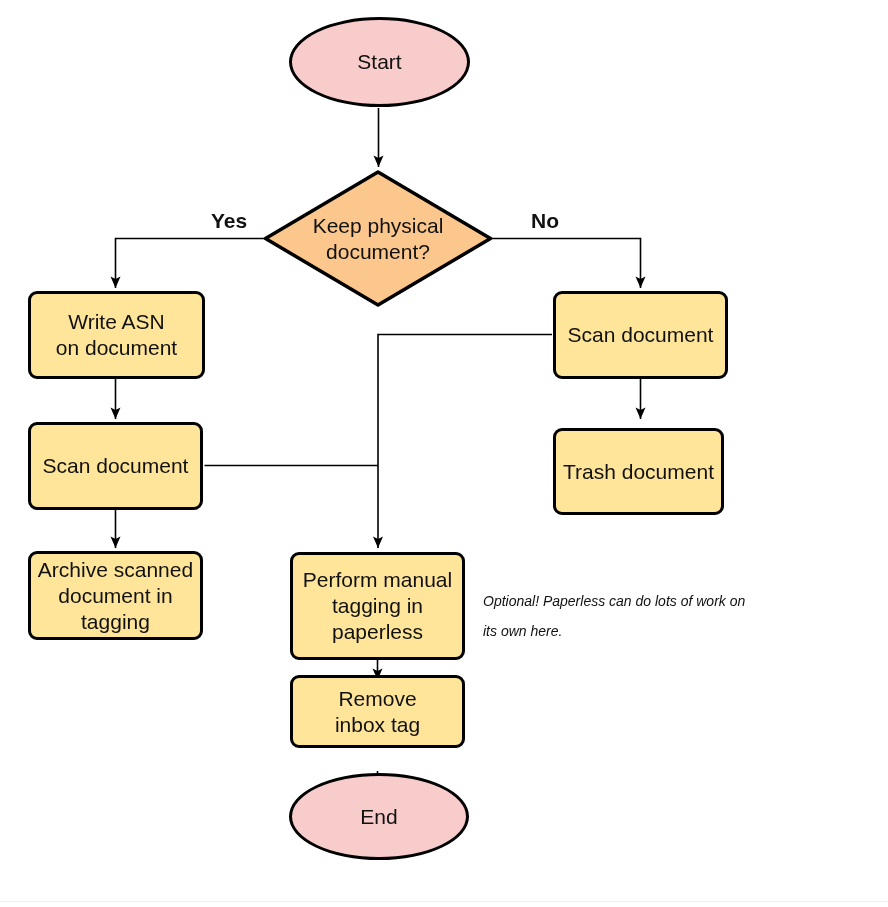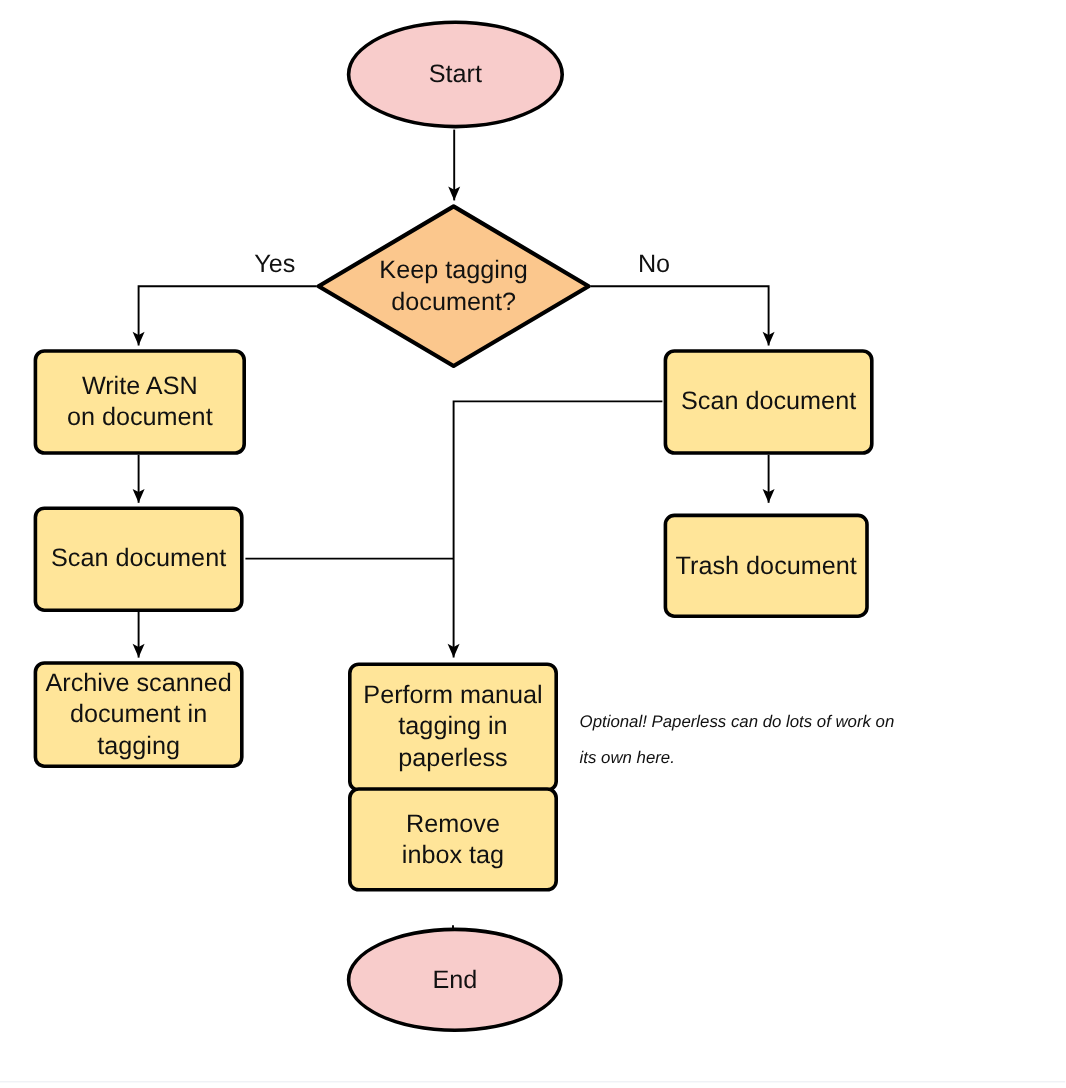--- a/index.html
+++ b/index.html
@@ -33,21 +33,21 @@
     border-radius:50%;
   }
   .decision-label{
     position:absolute;
     display:flex;align-items:center;justify-content:center;
     text-align:center;font-size:21px;line-height:26px;white-space:pre-line;
   }
   .edge-label{
     position:absolute;
     font-size:21px;line-height:22px;
-    display:flex;align-items:center;justify-content:center;
+    display:flex;align-items:center;justify-content:center;font-weight:bold;
   }
   .note{
     position:absolute;
     font-size:14px;line-height:30px;
     font-style:italic;
     white-space:pre-line;
   }
   .bottom-divider{
     position:absolute;left:0;top:901px;width:888px;height:1px;
     background:var(--color-bottom-divider,#edeff4);
@@ -85,21 +85,21 @@
 
     <path class="edge" d="M377.5,771 V808" marker-end="url(#arrow)"></path>
 
     <polygon class="diamond" points="378,172 490.5,238.5 378,305 265.5,238.5"></polygon>
   </svg>
 
   <div class="node terminal" style="left:289px;top:17px;width:181px;height:90px">
     <span>Start</span>
   </div>
 
-  <div class="decision-label" style="left:283px;top:212px;width:190px;height:53px">Keep tagging
+  <div class="decision-label" style="left:283px;top:212px;width:190px;height:53px">Keep physical
 document?</div>
 
   <div class="edge-label" style="left:206px;top:210px;width:46px;height:22px">Yes</div>
 
   <div class="edge-label" style="left:522px;top:210px;width:46px;height:22px">No</div>
 
   <div class="node process" style="left:28px;top:291px;width:177px;height:88px">
     <span>Write ASN
 on document</span>
   </div>
@@ -124,21 +124,21 @@
 
   <div class="node process" style="left:290px;top:552px;width:175px;height:108px">
     <span>Perform manual
 tagging in
 paperless</span>
   </div>
 
   <div class="note" style="left:483px;top:586px;width:404px;height:64px">Optional! Paperless can do lots of work on
 its own here.</div>
 
-  <div class="node process" style="left:290px;top:656px;width:175px;height:87px">
+  <div class="node process" style="left:290px;top:675px;width:175px;height:73px">
     <span>Remove
 inbox tag</span>
   </div>
 
   <div class="node terminal" style="left:289px;top:773px;width:180px;height:87px">
     <span>End</span>
   </div>
 
   <div class="bottom-divider"></div>
 

